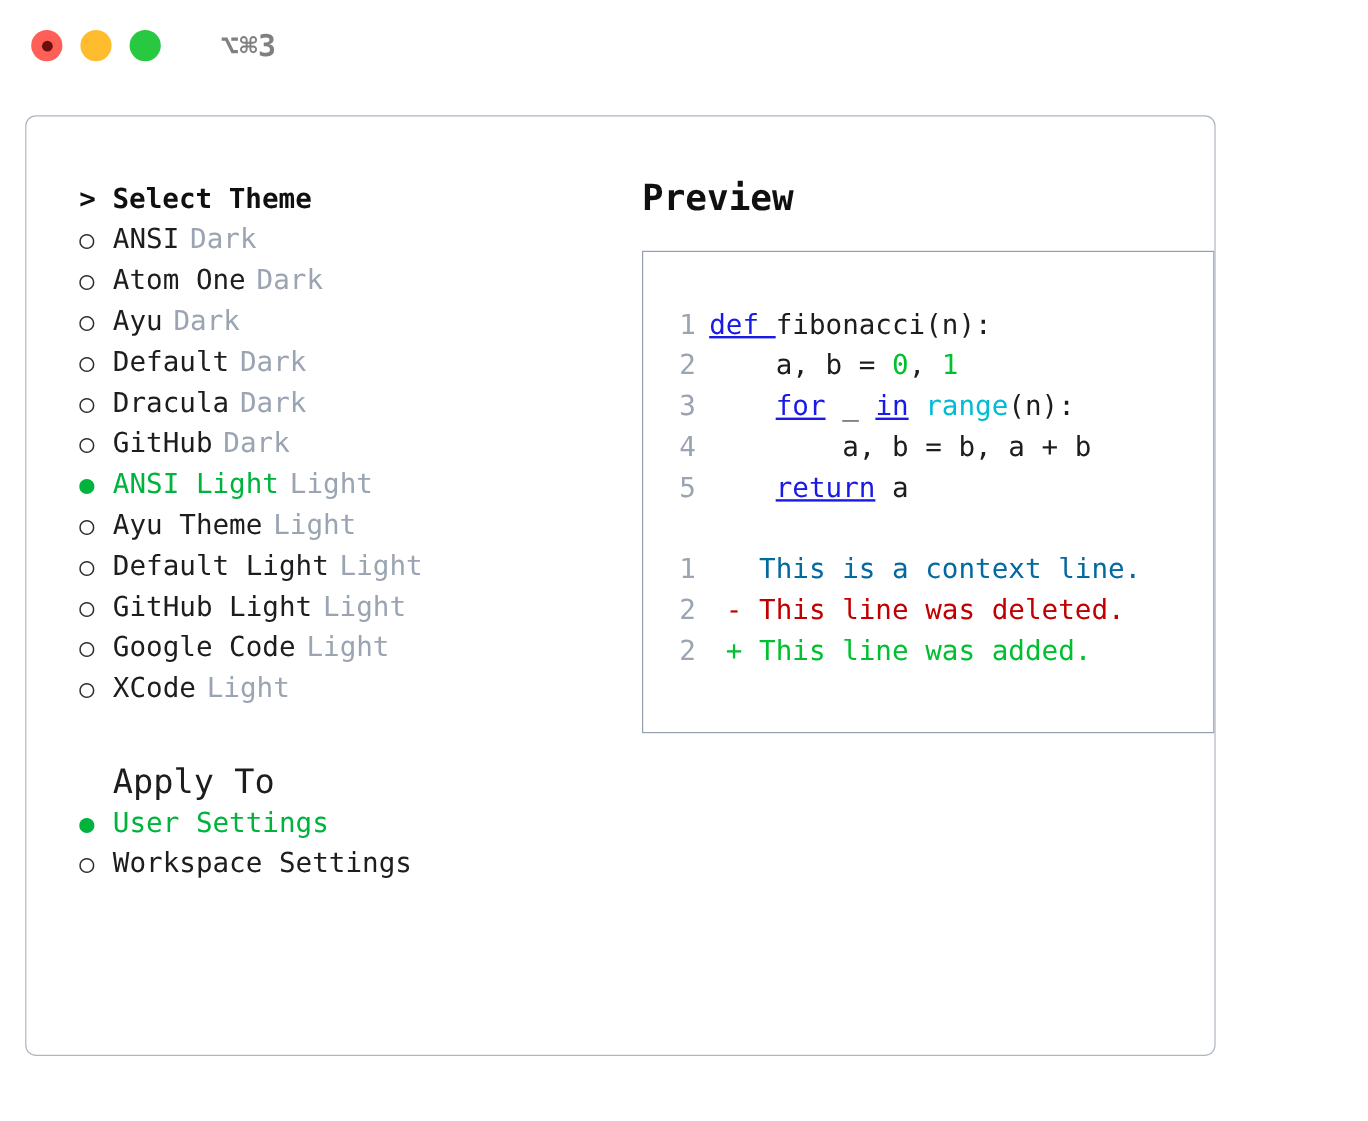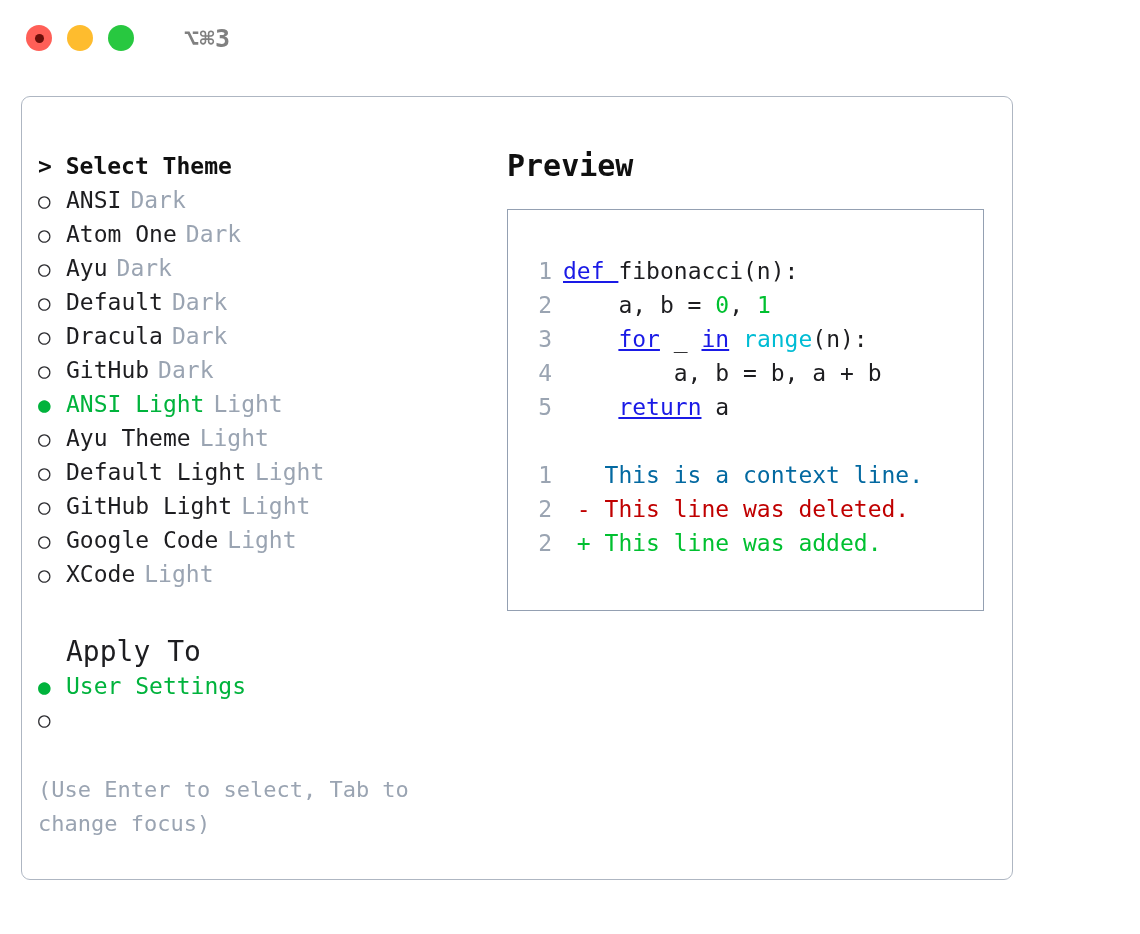--- a/index.html
+++ b/index.html
@@ -85,20 +85,21 @@
     left: 0; top: 0;
     width: 100%; height: 100%;
     box-sizing: border-box;
     padding: 52px 0 0 16px;
   }
 
   
   #columns {
     display: flex;
     align-items: flex-start;
+    margin-left: 28px;
   }
   #left-col  { width: 465px; flex: 0 0 auto; }
   #right-col { flex: 1 1 auto; padding-left: 4px; }
 
   
   .section-title {
     font-size: 23px;
     font-weight: bold;
     color: #101010;
     line-height: 34px;
@@ -225,24 +226,23 @@
               <div class="opt-row"><span class="opt-bullet">○</span><span class="opt-label">Default Light</span><span class="opt-tag">Light</span></div>
               <div class="opt-row"><span class="opt-bullet">○</span><span class="opt-label">GitHub Light</span><span class="opt-tag">Light</span></div>
               <div class="opt-row"><span class="opt-bullet">○</span><span class="opt-label">Google Code</span><span class="opt-tag">Light</span></div>
               <div class="opt-row"><span class="opt-bullet">○</span><span class="opt-label">XCode</span><span class="opt-tag">Light</span></div>
             </div>
 
           <div id="apply-to-header">Apply To</div>
 
           <div class="opt-list" id="apply-list">
               <div class="opt-row selected"><span class="opt-bullet">●</span><span class="opt-label">User Settings</span></div>
-              <div class="opt-row"><span class="opt-bullet">○</span></div>
+              <div class="opt-row"><span class="opt-bullet">○</span><span class="opt-label">Workspace Settings</span></div>
             </div>
 
-          <div id="hint">(Use Enter to select, Tab to change focus)</div>
         </div>
 
         <div id="right-col">
           <div id="preview-title">Preview</div>
 
           <div id="preview-box">
             <div id="code-block">
                 <div class="code-line"><span class="gutter">1</span><span class="code-body"><span class="tok-kw">def </span><span class="tok-id">fibonacci(n):</span></span></div>
                 <div class="code-line"><span class="gutter">2</span><span class="code-body"><span class="tok-id">    a, b = </span><span class="tok-num">0</span><span class="tok-id">, </span><span class="tok-num">1</span></span></div>
                 <div class="code-line"><span class="gutter">3</span><span class="code-body"><span class="tok-id">    </span><span class="tok-kw">for</span><span class="tok-id"> _ </span><span class="tok-kw">in</span><span class="tok-id"> </span><span class="tok-fn">range</span><span class="tok-id">(n):</span></span></div>

